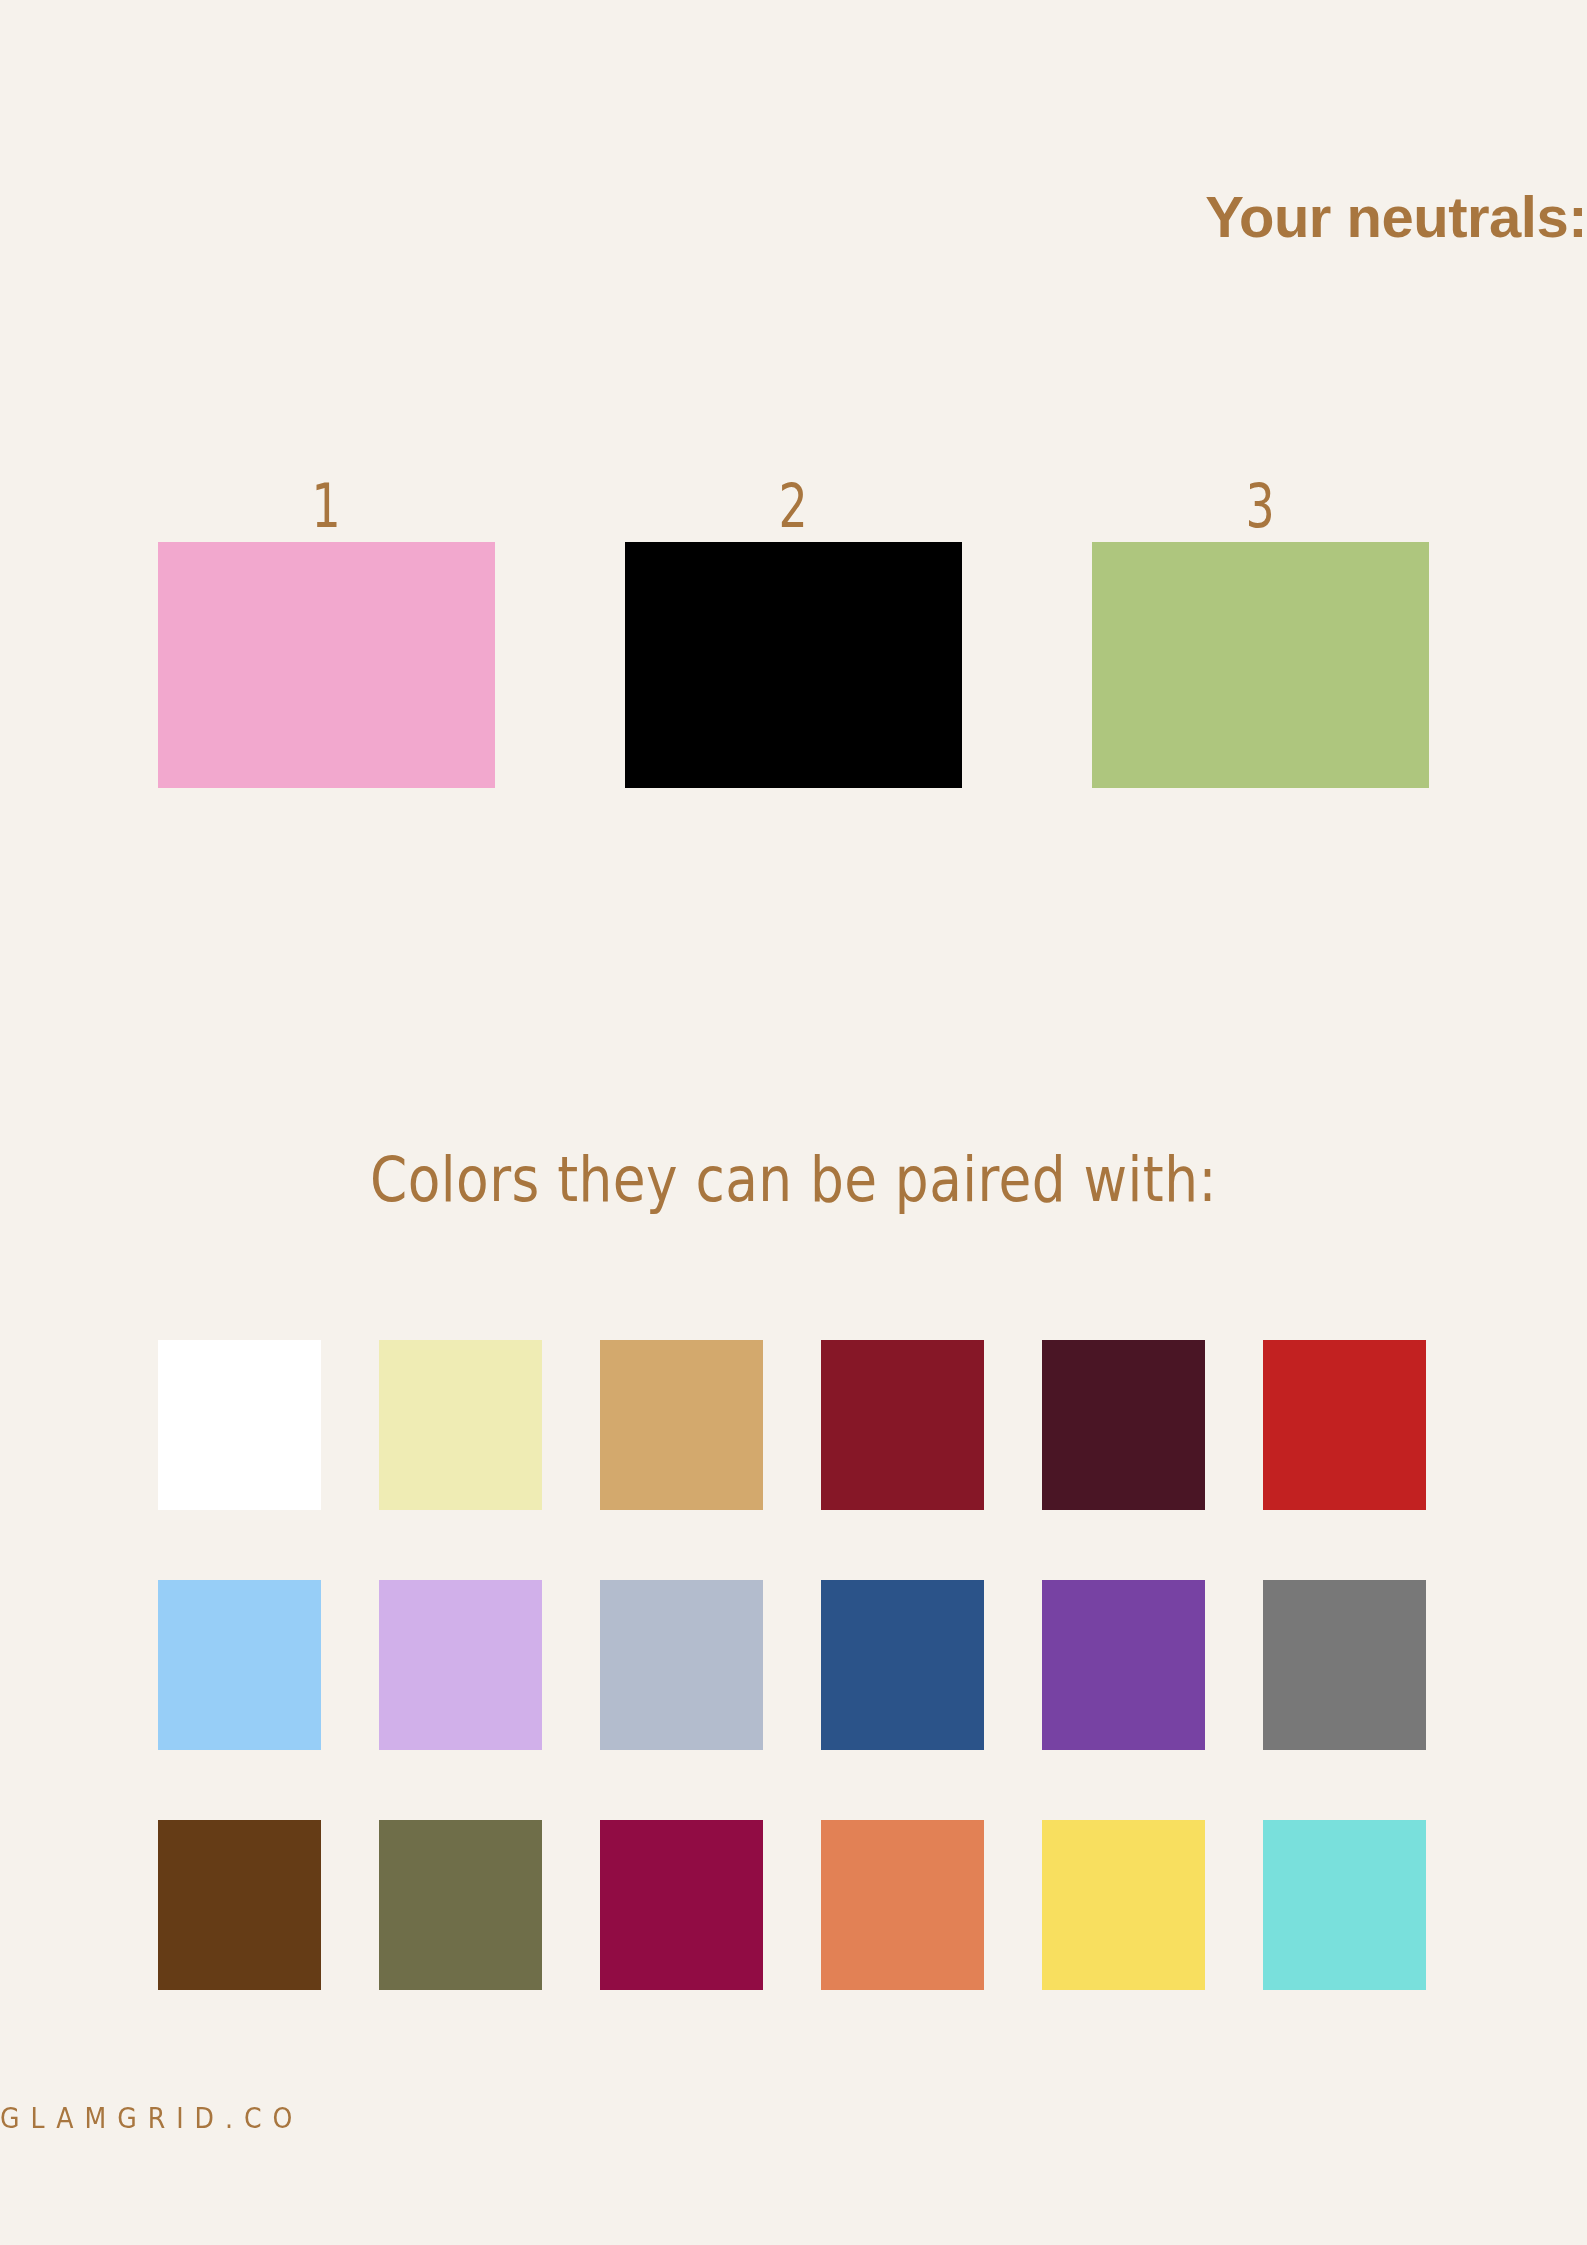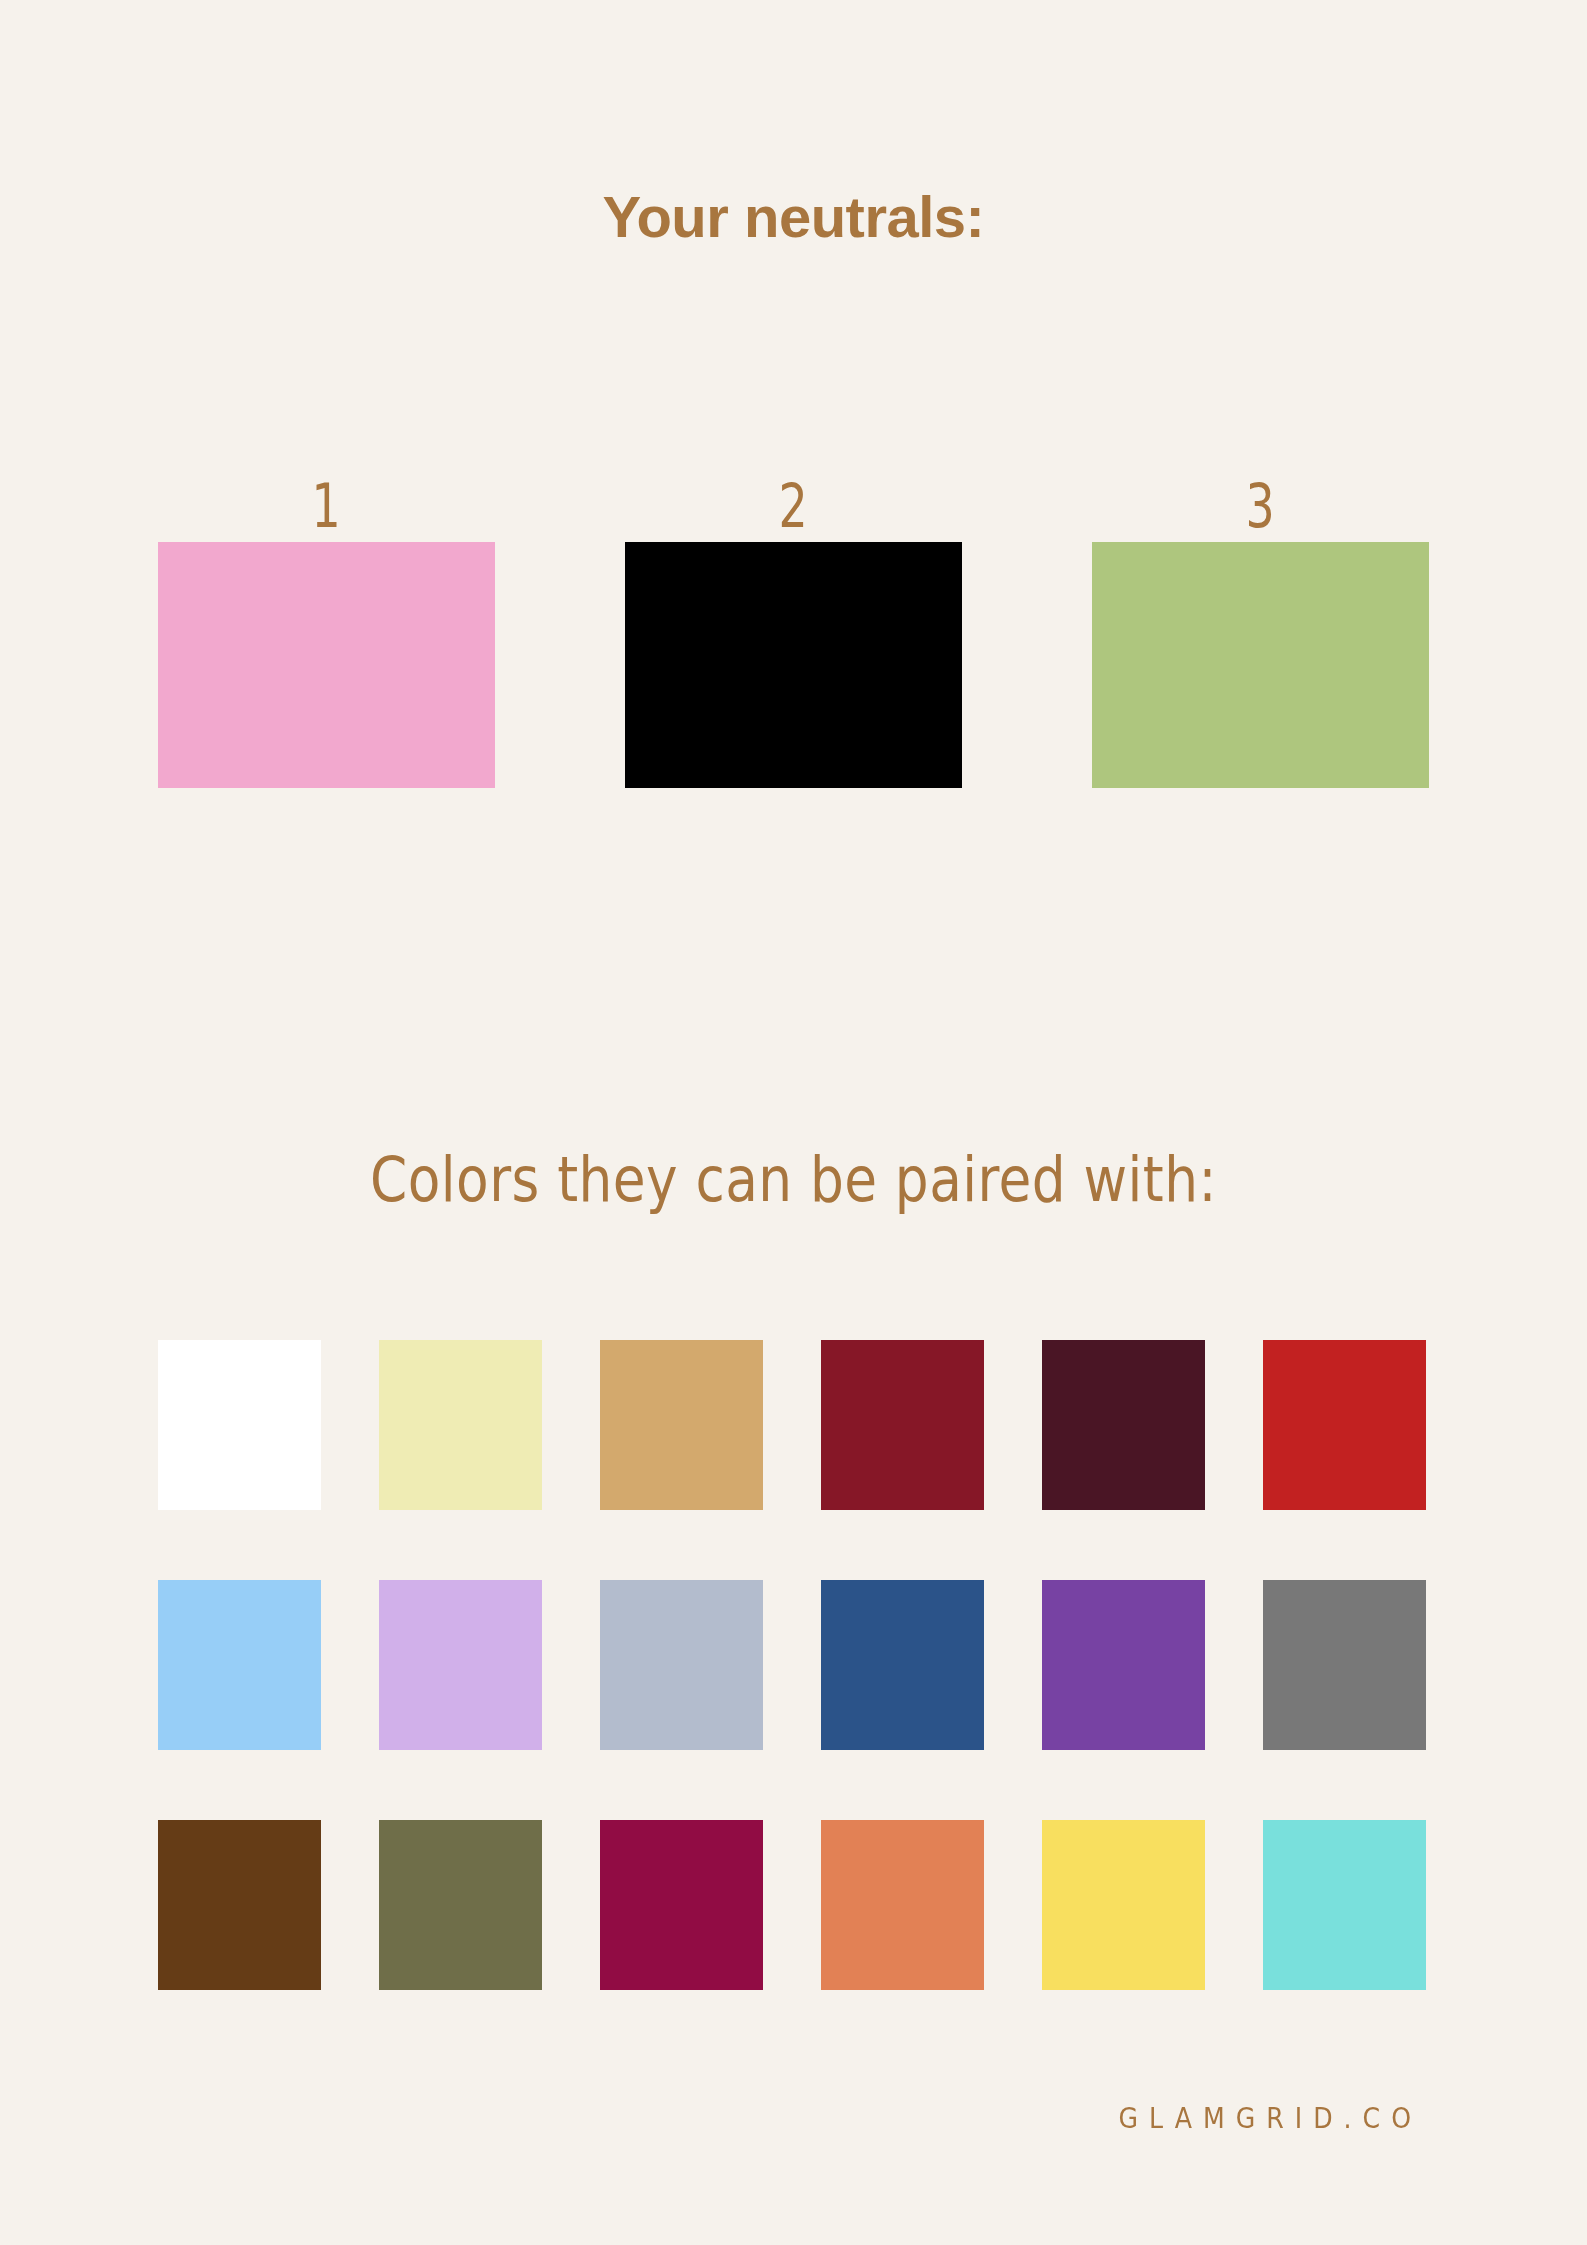--- a/index.html
+++ b/index.html
@@ -21,21 +21,21 @@
     position: relative;
     box-sizing: border-box;
   }
 
   
   .title-neutrals {
     position: absolute;
     top: 188px;
     left: 0;
     width: 1587px;
-    text-align: center;
+    text-align: right;
     font-family: "Liberation Sans", sans-serif;
     font-size: 58px;
     font-weight: 700;
     letter-spacing: -0.5px;
     color: #A8763F;
     line-height: 1;
   }
 
   .title-paired {
     position: absolute;
@@ -102,21 +102,21 @@
     height: 170px;
     display: block;
   }
 
   
   .footer {
     position: absolute;
     top: 2105px;
     left: 0;
     width: 1422px;
-    text-align: right;
+    text-align: left;
     font-family: "DejaVu Sans Condensed", "Liberation Sans", sans-serif;
     font-size: 28px;
     font-weight: 300;
     letter-spacing: 11px;
     color: #A8763F;
     line-height: 1;
   }
 </style>
 </head>
 <body style="background-color: rgb(246, 242, 236);">

